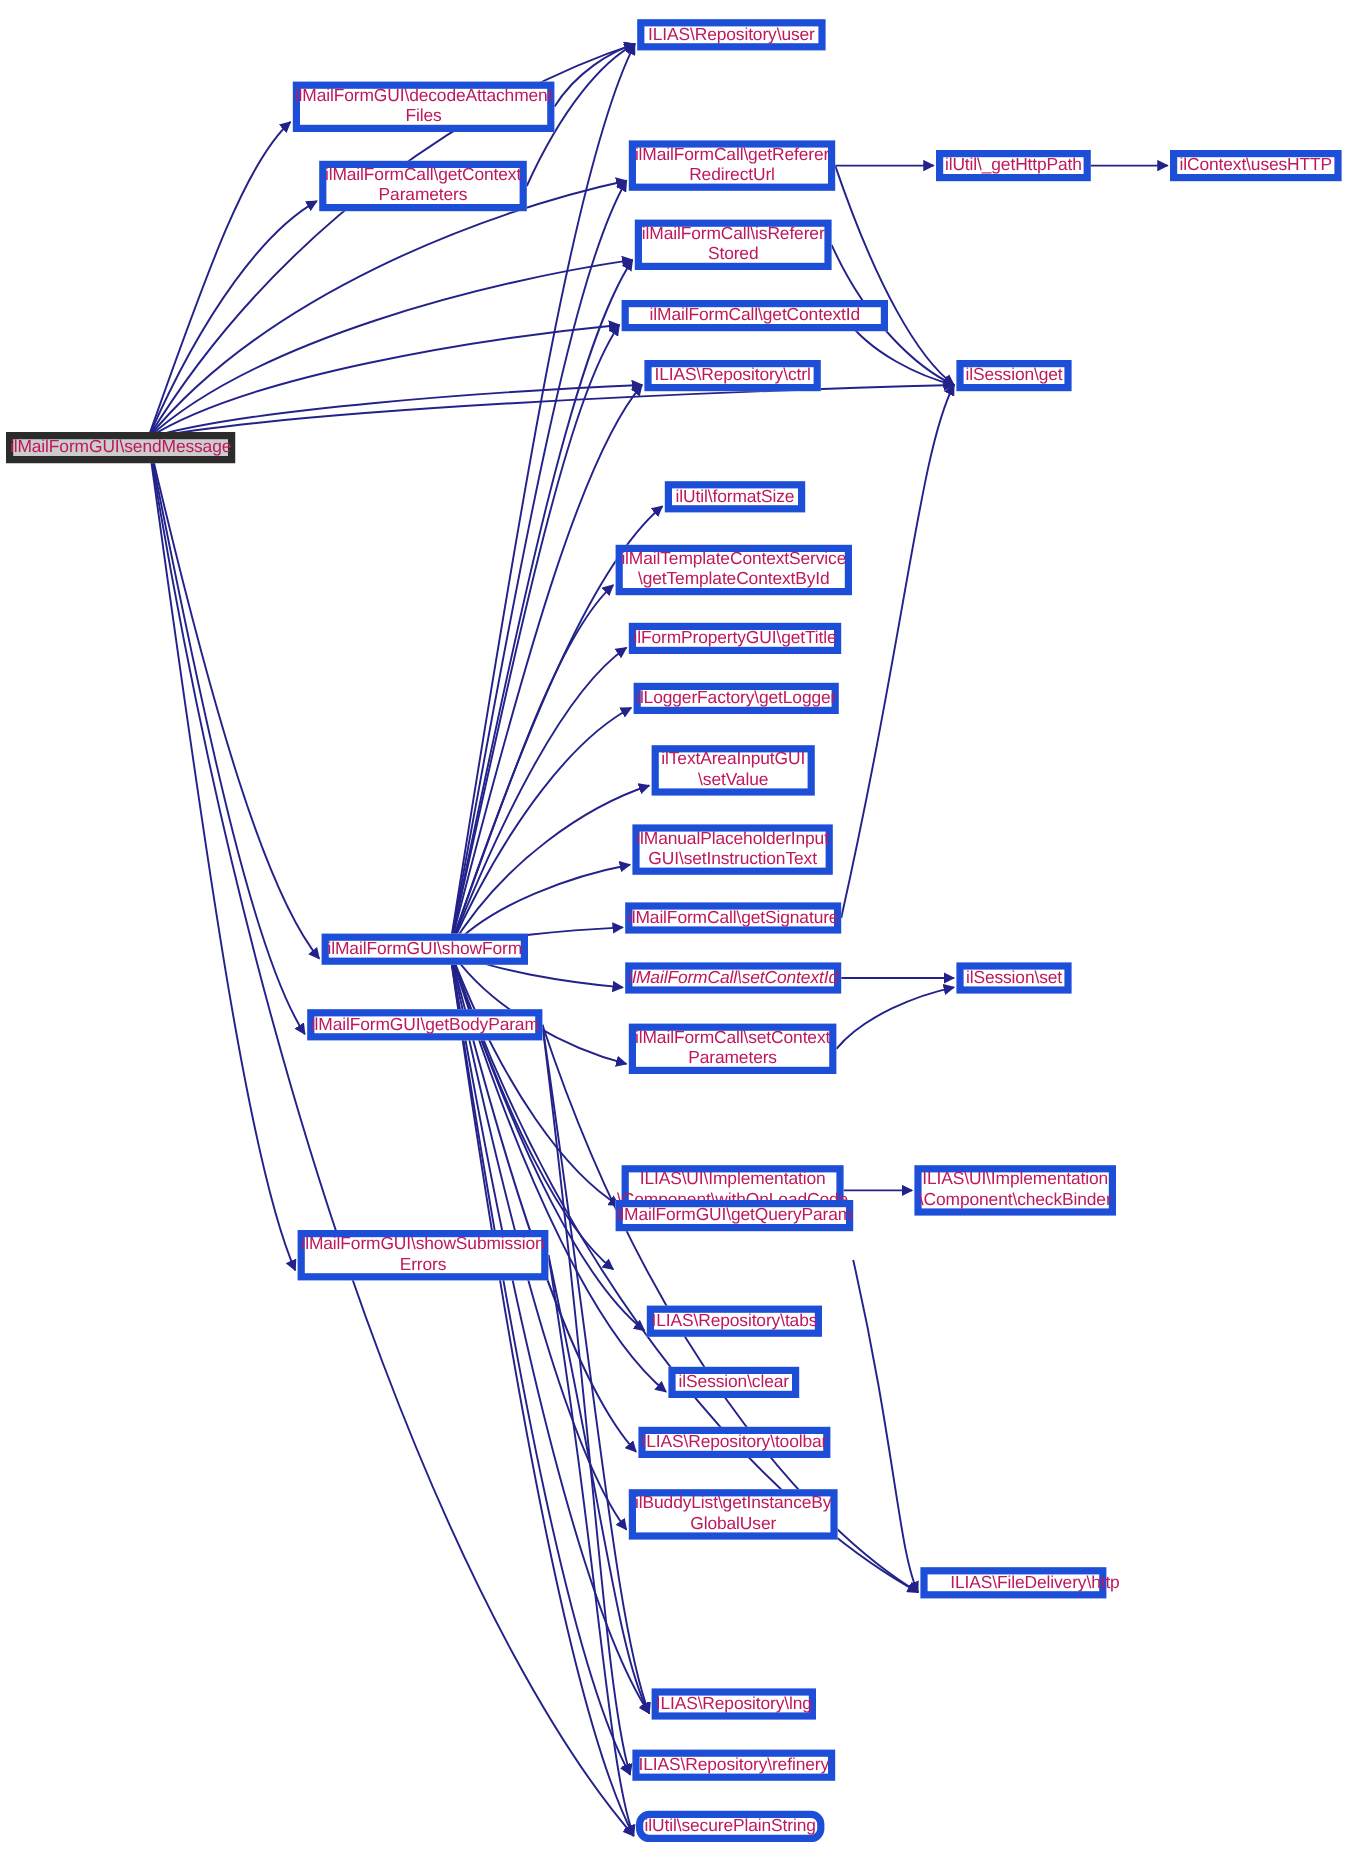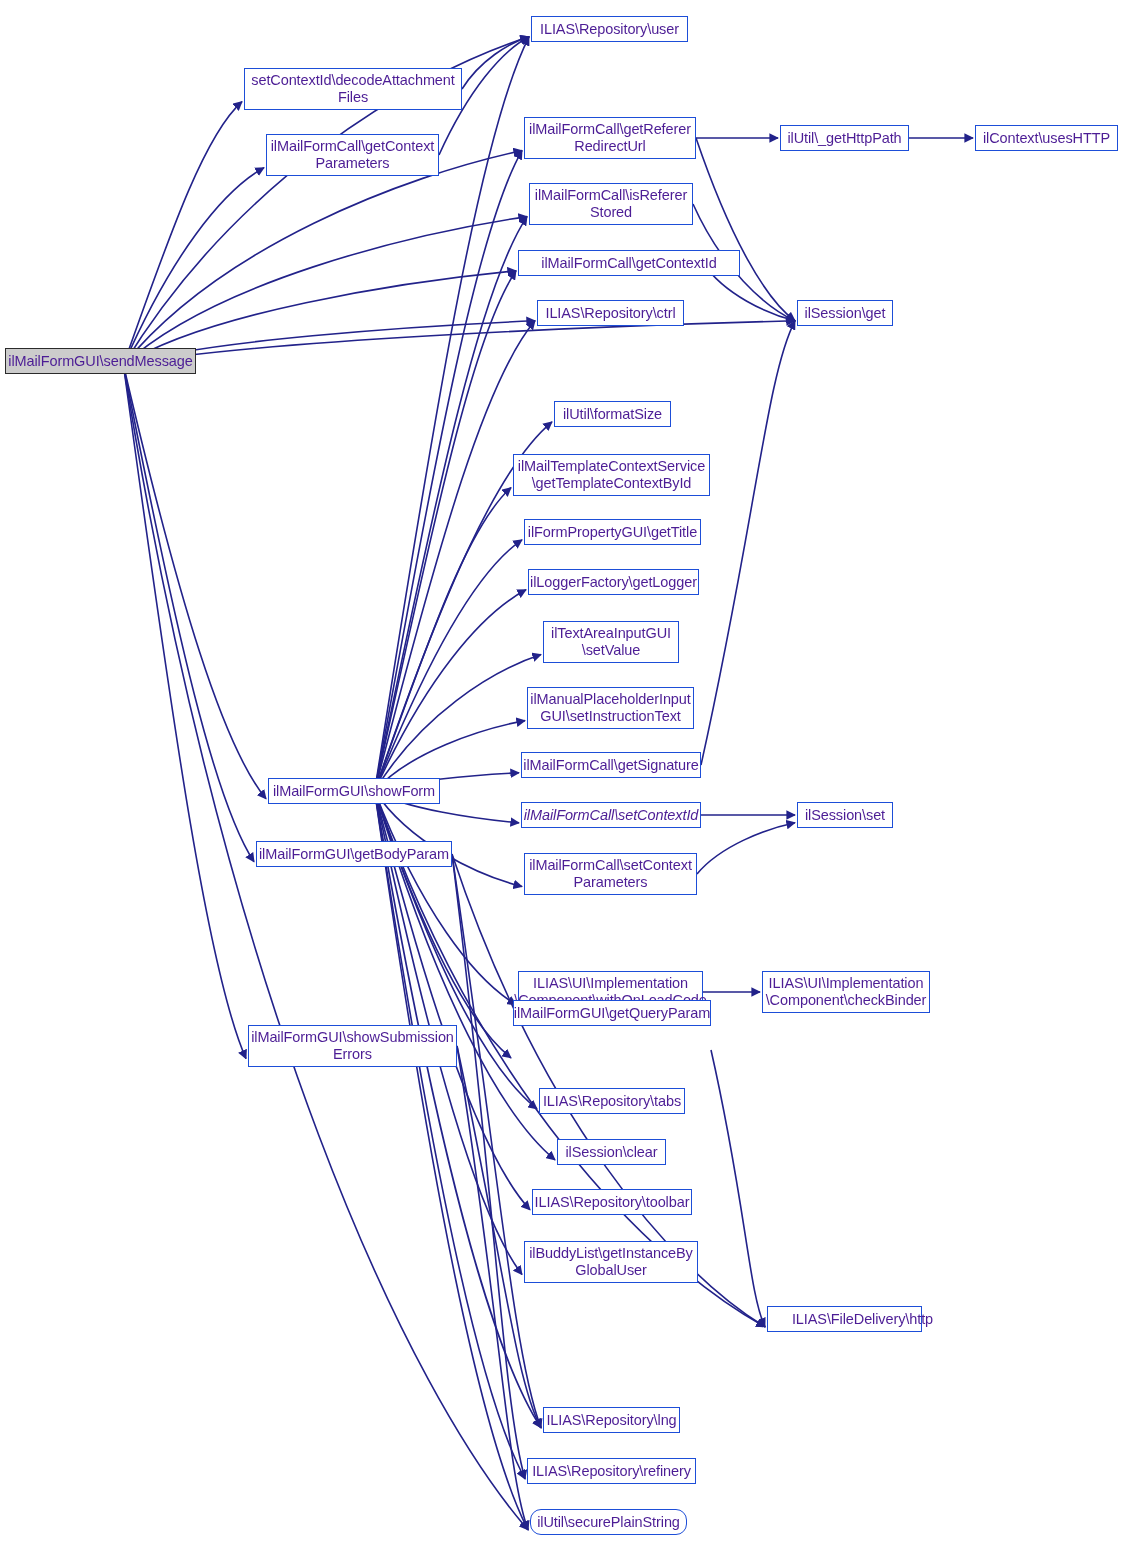--- a/index.html
+++ b/index.html
@@ -21,23 +21,23 @@
     position: absolute;
     left: 0;
     top: 0;
     width: 1124px;
     height: 1542px;
     pointer-events: none;
   }
   .node {
     position: absolute;
     box-sizing: border-box;
-    border: 1px solid #1d4ed8;
+    border: 6px solid #1d4ed8;
     background: #ffffff;
-    color: #4c1d95;
+    color: #be185d;
     font-size: 14.5px;
     line-height: 17px;
     display: flex;
     align-items: center;
     justify-content: center;
     text-align: center;
     white-space: pre-line;
     letter-spacing: -0.1px;
     z-index: 3;
   }
@@ -108,23 +108,23 @@
         <path d="M 452 854 C 498.02 1169.59, 514.3 1358.944, 541 1427.8" marker-end="url(#ah)"></path>
         <path d="M 452 854 C 538.3399999999999 1114.04, 671.1 1270.0639999999999, 765 1326.8" marker-end="url(#ah)"></path>
         <path d="M 703 992 L 760 992" marker-end="url(#ah)"></path>
         <path d="M 711 1050 C 745.6320000000001 1202.24, 748.8 1293.584, 765 1326.8" marker-end="url(#ah)"></path>
         <path d="M 457 1046 C 502.12 1255.99, 515.8 1381.984, 541 1427.8" marker-end="url(#ah)"></path>
         <path d="M 457 1046 C 499.78 1312.09, 506.7 1471.744, 528 1529.8" marker-end="url(#ah)"></path>
       </g>
   </svg>
 
   <div id="nodes-layer">
-      <div class="node root" style="left: 5px; top: 348px; width: 191px; height: 26px;">ilMailFormGUI\sendMessage</div>
+      <div class="node root" style="left: 5px; top: 360px; width: 191px; height: 26px;">ilMailFormGUI\sendMessage</div>
       <div class="node" style="left: 531px; top: 16px; width: 157px; height: 26px;">ILIAS\Repository\user</div>
-      <div class="node" style="left: 244px; top: 68px; width: 218px; height: 42px;">setContextId\decodeAttachment
+      <div class="node" style="left: 244px; top: 68px; width: 218px; height: 42px;">ilMailFormGUI\decodeAttachment
 Files</div>
       <div class="node" style="left: 266px; top: 134px; width: 173px; height: 42px;">ilMailFormCall\getContext
 Parameters</div>
       <div class="node" style="left: 524px; top: 117px; width: 172px; height: 42px;">ilMailFormCall\getReferer
 RedirectUrl</div>
       <div class="node" style="left: 780px; top: 125px; width: 129px; height: 26px;">ilUtil\_getHttpPath</div>
       <div class="node" style="left: 975px; top: 125px; width: 143px; height: 26px;">ilContext\usesHTTP</div>
       <div class="node" style="left: 529px; top: 183px; width: 164px; height: 42px;">ilMailFormCall\isReferer
 Stored</div>
       <div class="node" style="left: 518px; top: 250px; width: 222px; height: 26px;">ilMailFormCall\getContextId</div>

